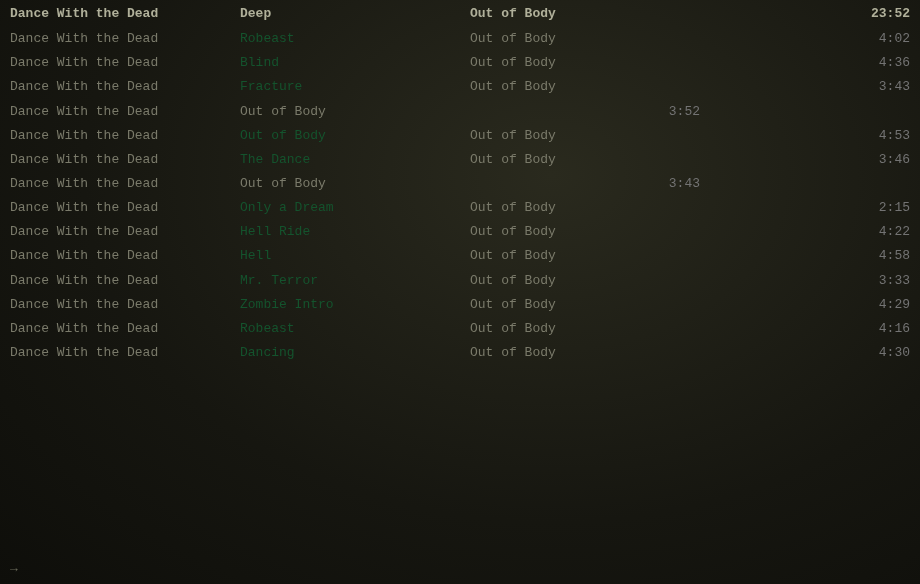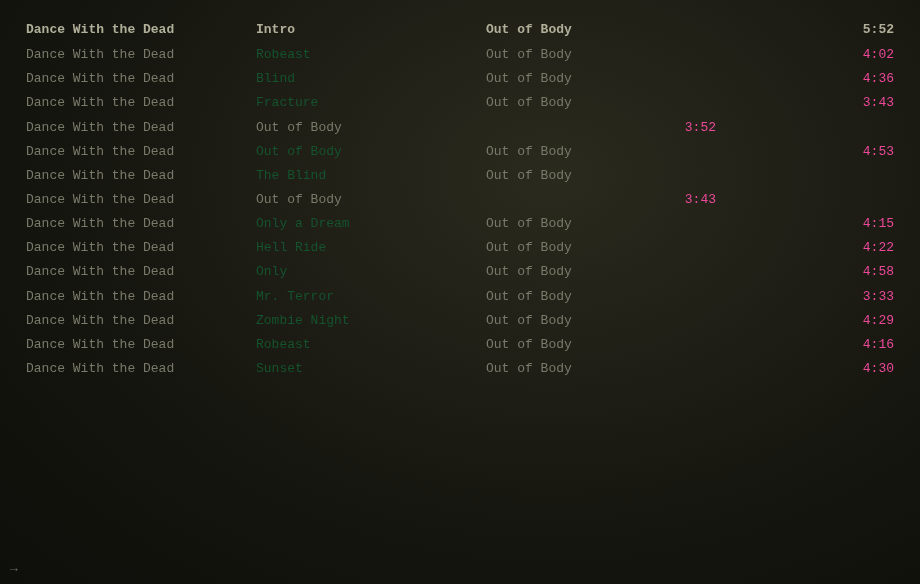--- a/index.html
+++ b/index.html
@@ -15,21 +15,21 @@
       background: radial-gradient(ellipse at 60% 30%, #2a2a1e 0%, #161610 60%, #0e0e0a 100%);
       font-family: 'Courier New', Courier, monospace;
       font-size: 13px;
       color: #8a8a7a;
       overflow: hidden;
       position: relative;
     }
 
     .track-list {
       width: 100%;
-      padding: 16px;
+      padding: 0;
     }
 
     .track-row {
       display: grid;
       grid-template-columns: 230px 230px 230px 1fr;
       padding: 2px 10px 2px 10px;
       line-height: 1.55;
     }
 
     .track-row.header-row {
@@ -52,21 +52,21 @@
     }
 
     .col-album {
       color: #7a7a6a;
       white-space: nowrap;
       overflow: hidden;
     }
 
     .col-duration {
       text-align: right;
-      color: #ec4899;
+      color: #737373;
       white-space: nowrap;
     }
 
     .header-row .col-artist,
     .header-row .col-title,
     .header-row .col-album,
     .header-row .col-duration {
       color: #b0b09a;
     }
 
@@ -77,23 +77,23 @@
       color: #6a6a5a;
       font-size: 13px;
     }
   </style>
 </head>
 <body>
 
 <div class="track-list">
   <div class="track-row header-row">
     <span class="col-artist">Dance With the Dead</span>
-    <span class="col-title">Intro</span>
+    <span class="col-title">Deep</span>
     <span class="col-album">Out of Body</span>
-    <span class="col-duration">5:52</span>
+    <span class="col-duration">23:52</span>
   </div>
 <div class="track-row">
       <span class="col-artist">Dance With the Dead</span>
       <span class="col-title">Robeast</span>
       <span class="col-album">Out of Body</span>
       <span class="col-duration">4:02</span>
     </div>
     <div class="track-row">
       <span class="col-artist">Dance With the Dead</span>
       <span class="col-title">Blind</span>
@@ -112,65 +112,66 @@
       <span class="col-duration">3:52</span>
     </div>
     <div class="track-row">
       <span class="col-artist">Dance With the Dead</span>
       <span class="col-title">Out of Body</span>
       <span class="col-album">Out of Body</span>
       <span class="col-duration">4:53</span>
     </div>
     <div class="track-row">
       <span class="col-artist">Dance With the Dead</span>
-      <span class="col-title">The Blind</span>
+      <span class="col-title">The Dance</span>
       <span class="col-album">Out of Body</span>
+      <span class="col-duration">3:46</span>
     </div>
     <div class="track-row">
       <span class="col-artist">Dance With the Dead</span>
       <span class="col-album">Out of Body</span>
       <span class="col-duration">3:43</span>
     </div>
     <div class="track-row">
       <span class="col-artist">Dance With the Dead</span>
       <span class="col-title">Only a Dream</span>
       <span class="col-album">Out of Body</span>
-      <span class="col-duration">4:15</span>
+      <span class="col-duration">2:15</span>
     </div>
     <div class="track-row">
       <span class="col-artist">Dance With the Dead</span>
       <span class="col-title">Hell Ride</span>
       <span class="col-album">Out of Body</span>
       <span class="col-duration">4:22</span>
     </div>
     <div class="track-row">
       <span class="col-artist">Dance With the Dead</span>
-      <span class="col-title">Only</span>
+      <span class="col-title">Hell</span>
       <span class="col-album">Out of Body</span>
       <span class="col-duration">4:58</span>
     </div>
     <div class="track-row">
       <span class="col-artist">Dance With the Dead</span>
       <span class="col-title">Mr. Terror</span>
       <span class="col-album">Out of Body</span>
       <span class="col-duration">3:33</span>
     </div>
     <div class="track-row">
       <span class="col-artist">Dance With the Dead</span>
-      <span class="col-title">Zombie Night</span>
+      <span class="col-title">Zombie Intro</span>
       <span class="col-album">Out of Body</span>
       <span class="col-duration">4:29</span>
     </div>
     <div class="track-row">
       <span class="col-artist">Dance With the Dead</span>
       <span class="col-title">Robeast</span>
       <span class="col-album">Out of Body</span>
       <span class="col-duration">4:16</span>
     </div>
     <div class="track-row">
       <span class="col-artist">Dance With the Dead</span>
-      <span class="col-title">Sunset</span>
+      <span class="col-title">Dancing</span>
       <span class="col-album">Out of Body</span>
       <span class="col-duration">4:30</span>
     </div>
   </div>
 
 <div class="bottom-arrow">→</div>
 
 </body></html>

